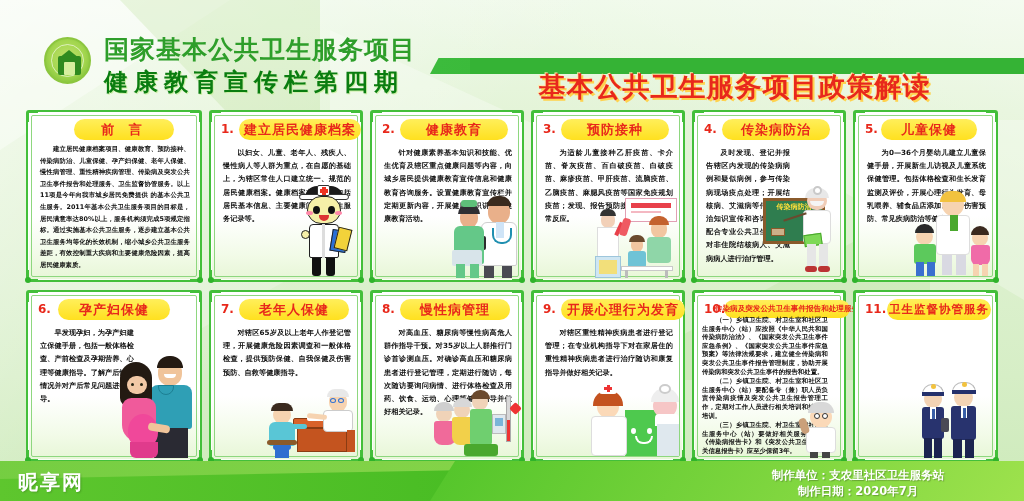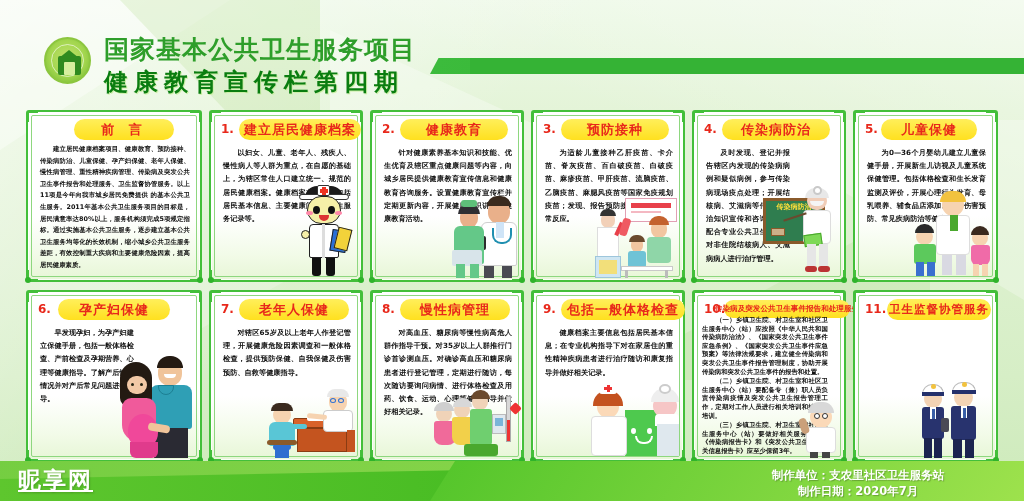--- a/index.html
+++ b/index.html
@@ -96,22 +96,22 @@
   
   .footer{position:absolute;left:0;bottom:0;width:1024px;height:40px;overflow:hidden;}
   .f-green{position:absolute;left:0;bottom:0;width:1024px;height:40px;
         background:linear-gradient(to right,#5ec62e 0%,#49bd24 45%,#3cb81e 70%,#8ede3a 100%);}
   .f-wave{position:absolute;left:0;bottom:22px;width:1024px;height:26px;
         background:linear-gradient(to right,#79cf45,#a7e05a);
         transform:skewY(-1.1deg);transform-origin:left bottom;opacity:.85;}
   .f-wave2{position:absolute;left:430px;bottom:0;width:600px;height:40px;
         background:linear-gradient(to right,#56c62c,#9ee24d);transform:skewX(-32deg);transform-origin:left bottom;}
   .wm{position:absolute;left:18px;bottom:5px;display:flex;align-items:baseline;gap:7px;}
-  .wm .cn{font-size:23px;font-weight:bold;color:#ffffff;letter-spacing:2px;
-        text-shadow:1px 1px 2px rgba(0,0,0,.18);text-decoration:underline;}
+  .wm .cn{font-size:20px;font-weight:bold;color:#ffffff;letter-spacing:2px;
+        text-shadow:1px 1px 2px rgba(0,0,0,.18);}
   .wm .url{font-size:17px;font-style:italic;font-weight:bold;color:#ffffff;letter-spacing:.5px;}
   .credit{position:absolute;right:16px;bottom:2px;text-align:center;width:300px;}
   .credit div{font-size:11.5px;font-weight:bold;color:#ffffff;line-height:16px;
         text-shadow:1px 1px 1px rgba(0,0,0,.25);}
   .idwm{position:absolute;right:8px;bottom:15px;font-size:13px;color:rgba(255,255,255,.75);
         letter-spacing:.4px;white-space:nowrap;font-family:"DejaVu Sans","Liberation Sans",sans-serif;}
 </style>
 </head>
 <body>
 
@@ -130,20 +130,21 @@
       <div class="mark">
           <div class="roof"></div>
           <div class="h"></div>
           <div class="w"></div>
         </div>
     </div>
     <div class="title-cn">国家基本公共卫生服务项目</div>
     <div class="subtitle-cn">健康教育宣传栏第四期</div>
     <div class="greenbar"></div>
     <div class="greenbar2"></div>
+    <div class="redtitle">基本公共卫生服务项目政策解读</div>
   </div>
 
   <div class="grid">
 
     <div class="row row1">
 
       <div class="panel" style="left:0px;width:176px;">
         <div class="inner"></div>
           <div class="c tl"></div>
           <div class="c tr"></div>
@@ -448,24 +449,24 @@
         <div class="inner"></div>
           <div class="c tl"></div>
           <div class="c tr"></div>
           <div class="c bl"></div>
           <div class="c br"></div>
         <div class="dot bl"></div>
           <div class="dot br"></div>
         <div class="ptitlewrap">
           <div class="pnum">9.</div>
           <div class="pill" style="left:20px;width:124px;">
-            <span>包括一般体格检查</span>
-          </div>
-        </div>
-        <div class="ptext" style="top:34px;">健康档案主要信息包括居民基本信息；在专业机构指导下对在家居住的重性精神疾病患者进行治疗随访和康复指导并做好相关记录。</div>
+            <span>开展心理行为发育</span>
+          </div>
+        </div>
+        <div class="ptext" style="top:34px;">对辖区重性精神疾病患者进行登记管理；在专业机构指导下对在家居住的重性精神疾病患者进行治疗随访和康复指导并做好相关记录。</div>
         <div class="art" style="right:2px;bottom:2px;width:90px;height:74px;">
           <div style="position:absolute;left:34px;top:26px;width:34px;height:46px;background:#4ec94e;"></div>
           <div style="position:absolute;left:22px;top:38px;width:58px;height:22px;background:#4ec94e;"></div>
           <div style="position:absolute;left:40px;top:44px;width:5px;height:6px;background:#fff;border-radius:50%;"></div>
           <div style="position:absolute;left:56px;top:44px;width:5px;height:6px;background:#fff;border-radius:50%;"></div>
           <div style="position:absolute;left:44px;top:52px;width:14px;height:6px;border:2px solid #fff;border-top:none;border-radius:0 0 8px 8px;"></div>
           <div style="position:absolute;left:6px;top:12px;width:22px;height:22px;background:#fbd9b8;border-radius:11px;"></div>
           <div style="position:absolute;left:2px;top:6px;width:30px;height:16px;background:#c4521f;border-radius:15px 15px 0 0;"></div>
           <div style="position:absolute;left:8px;top:2px;width:18px;height:8px;background:#fff;border-radius:3px;"></div>
           <div style="position:absolute;left:13px;top:3px;width:8px;height:3px;background:#e33;"></div>

